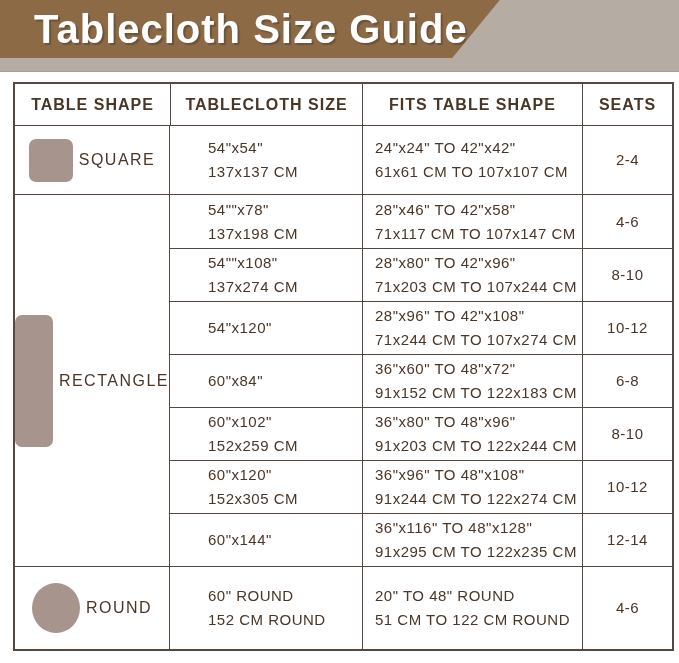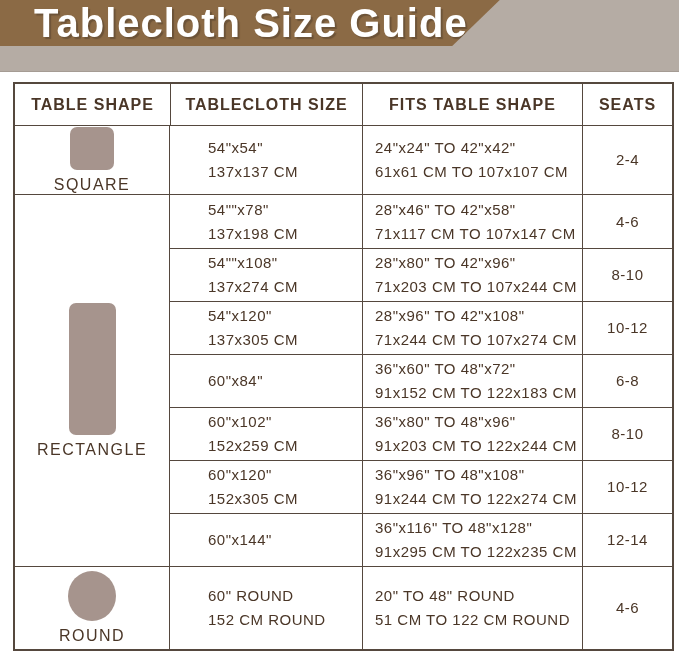--- a/index.html
+++ b/index.html
@@ -11,21 +11,21 @@
     overflow:hidden;
   }
   .topbar {
     width:679px; height:72px;
     background:#b5aca4;
     border-bottom:1px solid #a59c94;
     position:relative;
   }
   .banner {
     position:absolute; top:0; left:0;
-    width:679px; height:46px;
+    width:679px; height:58px;
     background:#8b6a45;
     clip-path:polygon(0 0, 73.6% 0, 66.6% 100%, 0 100%);
     display:flex; align-items:center;
   }
   .title {
     font-size:40px;
     font-weight:bold;
     color:#ffffff;
     letter-spacing:1px;
     padding-left:34px;
@@ -53,21 +53,21 @@
   }
   .hcell + .hcell { border-left:1px solid #55483e; }
   .sec {
     display:grid;
     grid-template-columns:155px 1fr;
     border-bottom:1px solid #55483e;
   }
   .sec:last-child { border-bottom:none; }
   .shape-cell {
     border-right:1px solid #55483e;
-    display:flex; flex-direction:column;
+    display:flex; flex-direction:row;
     align-items:center; justify-content:center;
     gap:6px;
   }
   .shape-label {
     font-size:16px;
     letter-spacing:1.5px;
     color:#4a3627;
   }
   .icon-square   { width:44px; height:43px;  background:#a6948d; border-radius:7px; }
   .icon-rect     { width:47px; height:132px; background:#a6948d; border-radius:7px; }
@@ -157,21 +157,20 @@
         </div>
         <div class="cell cell-fits">
           <span>28"x80" TO 42"x96"</span>
           <span>71x203 CM TO 107x244 CM</span>
         </div>
         <div class="cell cell-seats">8-10</div>
       </div>
       <div class="row">
         <div class="cell cell-cloth">
           <span>54"x120"</span>
-          <span>137x305 CM</span>
         </div>
         <div class="cell cell-fits">
           <span>28"x96" TO 42"x108"</span>
           <span>71x244 CM TO 107x274 CM</span>
         </div>
         <div class="cell cell-seats">10-12</div>
       </div>
       <div class="row">
         <div class="cell cell-cloth">
           <span>60"x84"</span>

